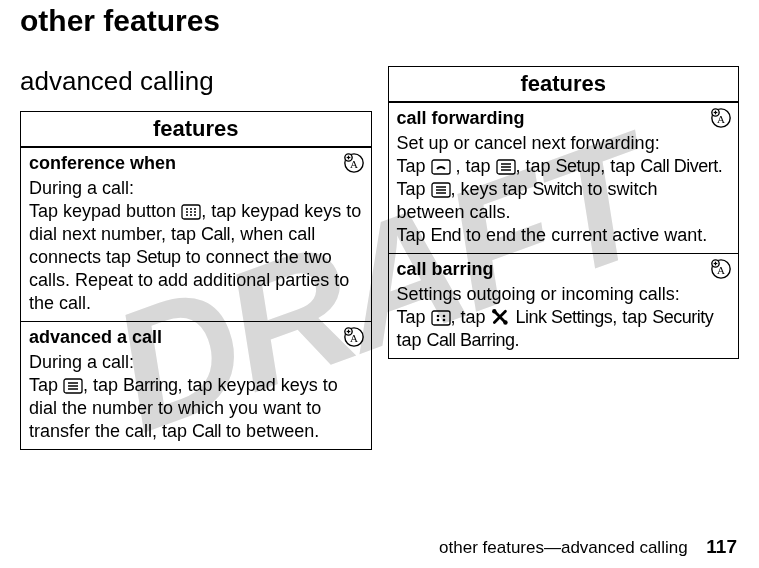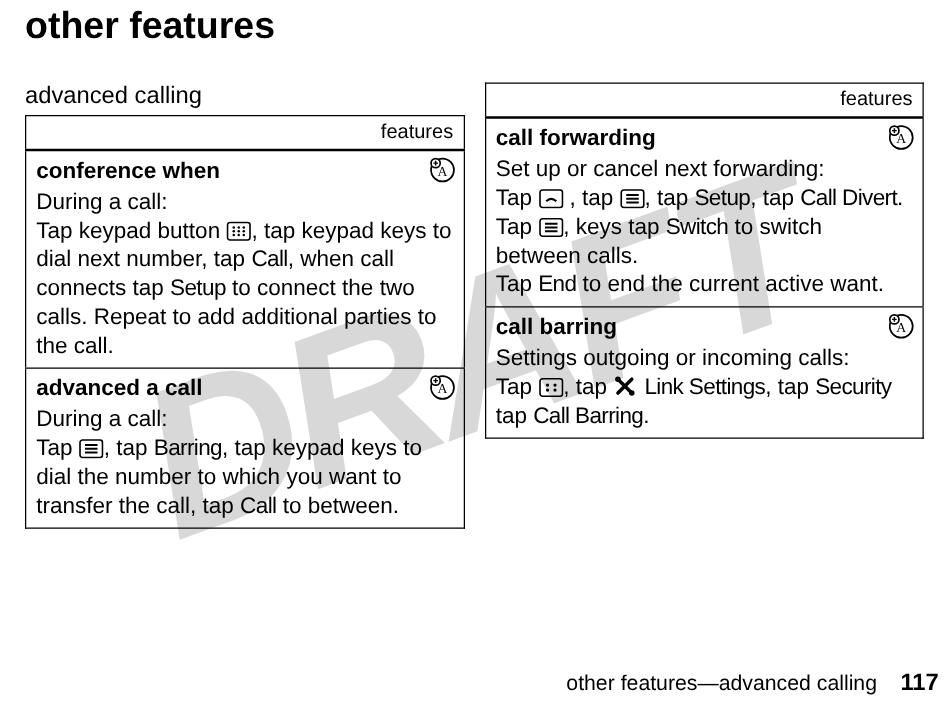--- a/index.html
+++ b/index.html
@@ -30,33 +30,33 @@
     font-size: 30px;
     font-weight: 700;
     margin-bottom: 28px;
   }
   .columns {
     display: flex;
     gap: 16px;
   }
   .col { flex: 1; }
   h2 {
-    font-size: 19px;
+    font-size: 26px;
     font-weight: 400;
-    margin-bottom: 4px;
+    margin-bottom: 14px;
   }
   table.feat {
     border-collapse: collapse;
     width: 100%;
     border: 1.5px solid #000;
   }
   table.feat th {
-    text-align: right;
-    font-weight: 400;
-    font-size: 16px;
+    text-align: center;
+    font-weight: 700;
+    font-size: 22px;
     padding: 4px 8px;
     border-bottom: 2.5px solid #000;
   }
   table.feat td {
     font-size: 18px;
     line-height: 1.28;
     padding: 4px 8px 6px 8px;
     border-bottom: 1px solid #000;
     vertical-align: top;
     position: relative;
@@ -78,21 +78,21 @@
   .badge svg { width: 22px; height: 22px; }
   .inline-icon {
     display: inline-block;
     vertical-align: -3px;
     width: 20px;
     height: 16px;
   }
   .footer {
     position: absolute;
     bottom: 10px;
-    right: 8px;
+    right: 22px;
     font-size: 17px;
   }
   .footer .pg { font-weight: 900; font-size: 19px; margin-left: 14px; }
 </style>
 </head>
 <body>
 
 <div class="watermark">DRAFT</div>
 
 <div class="content">

